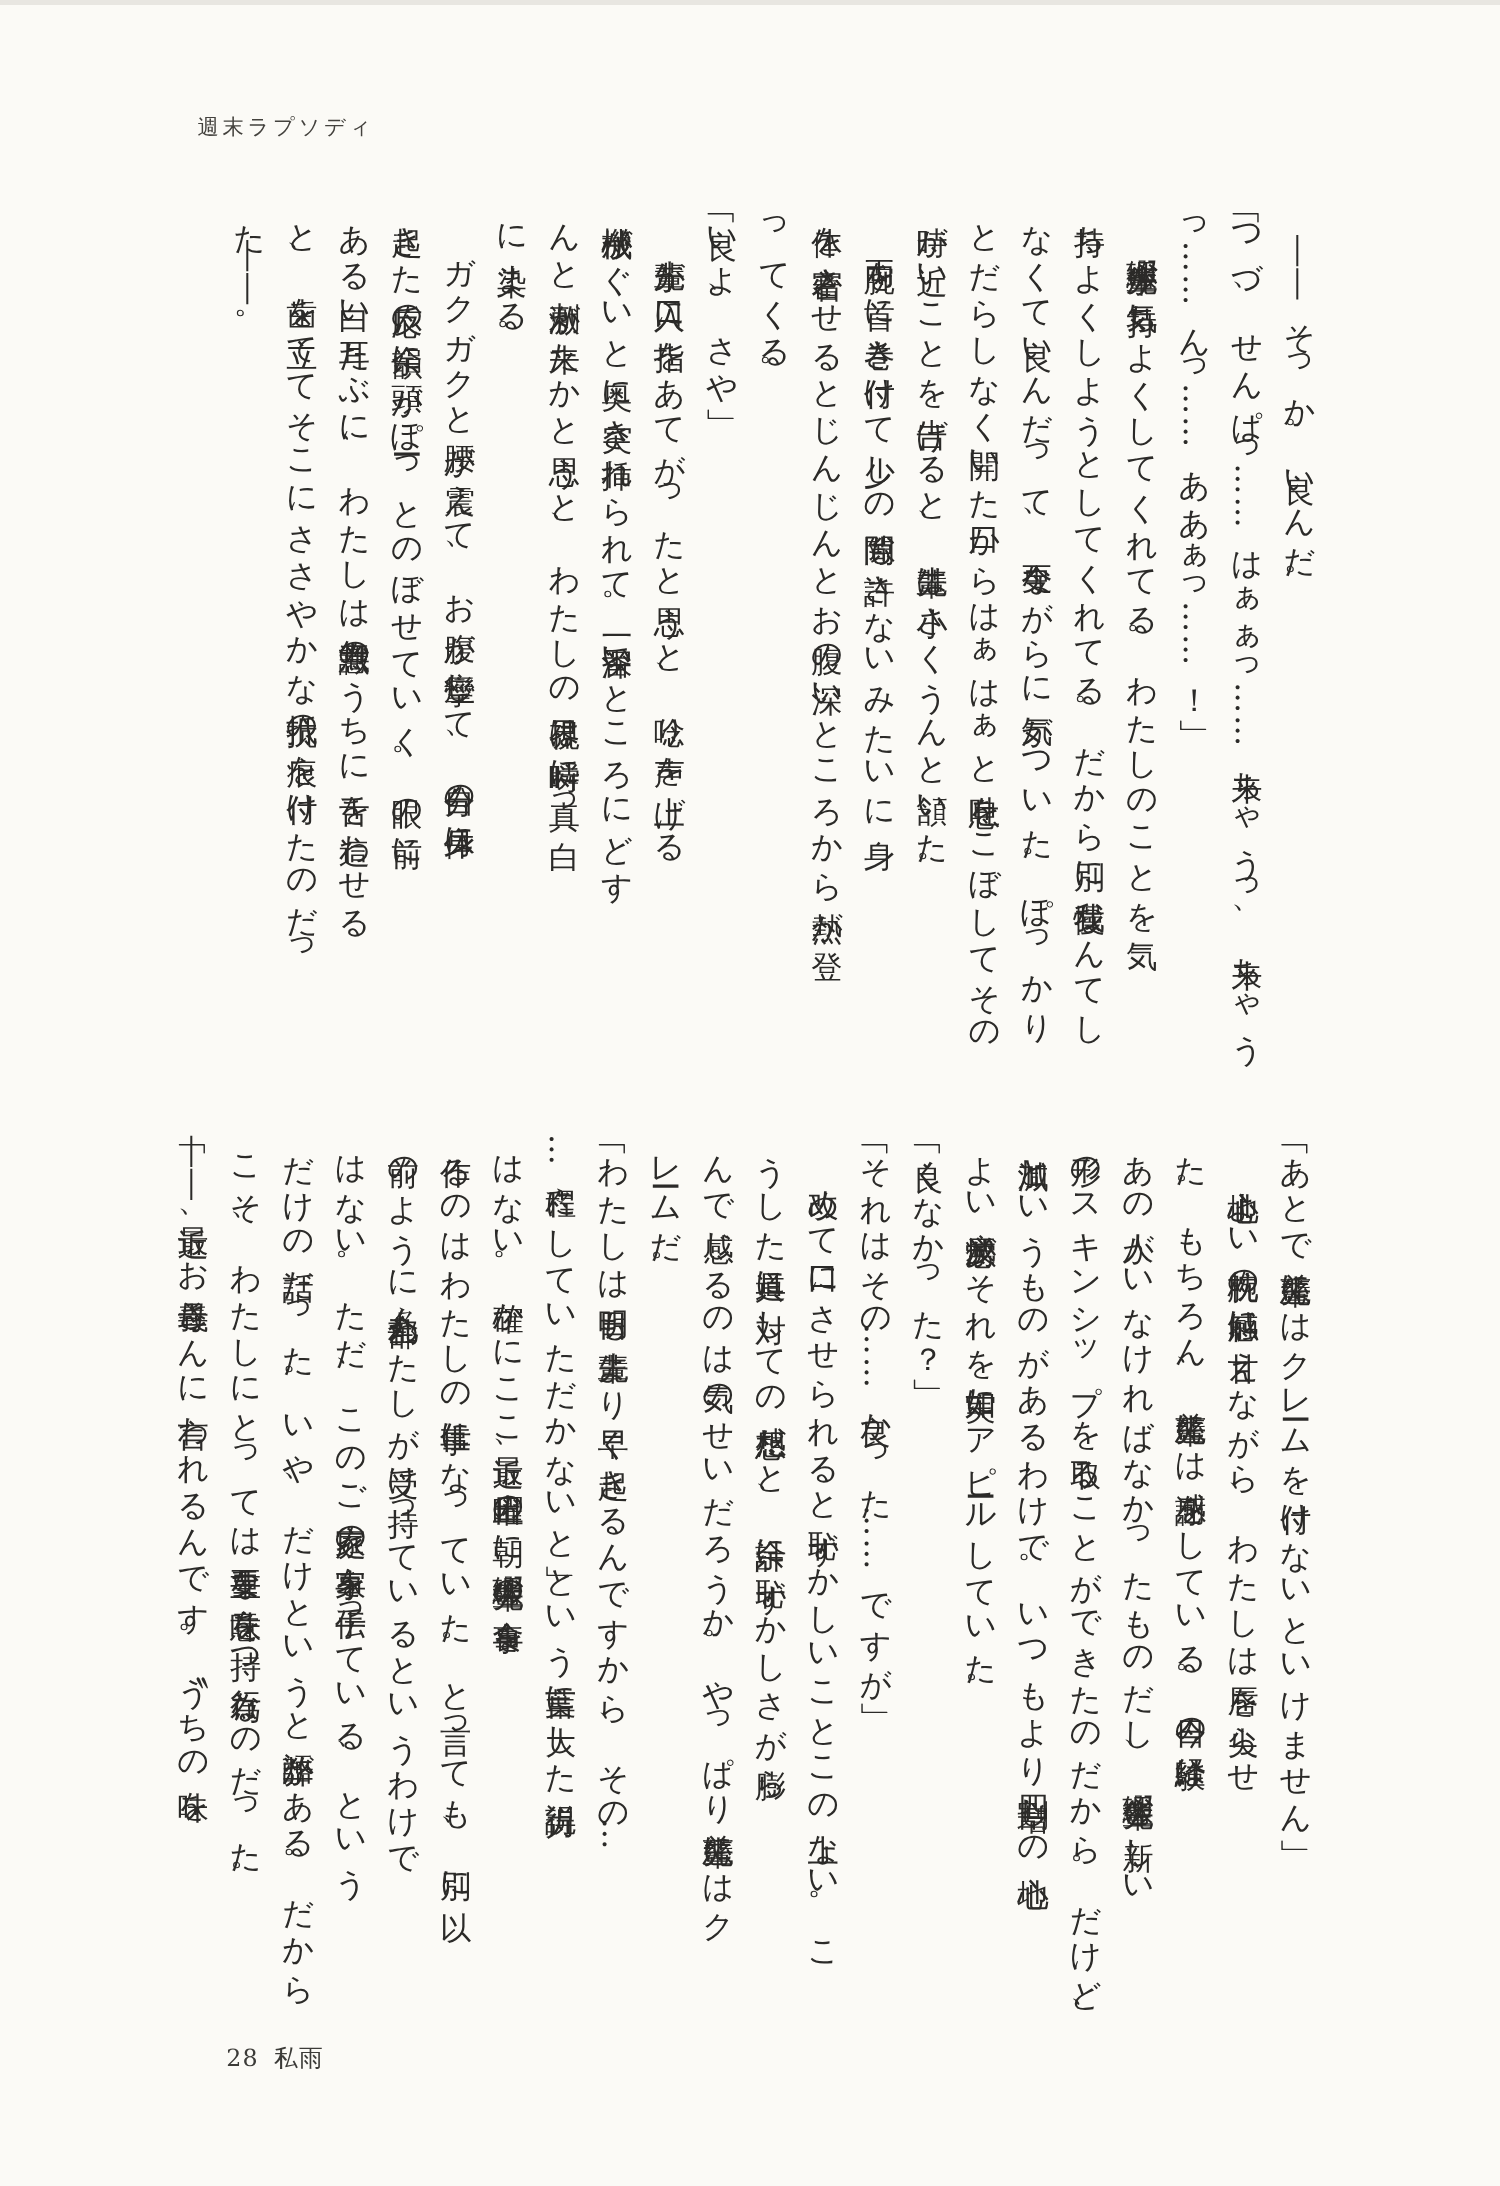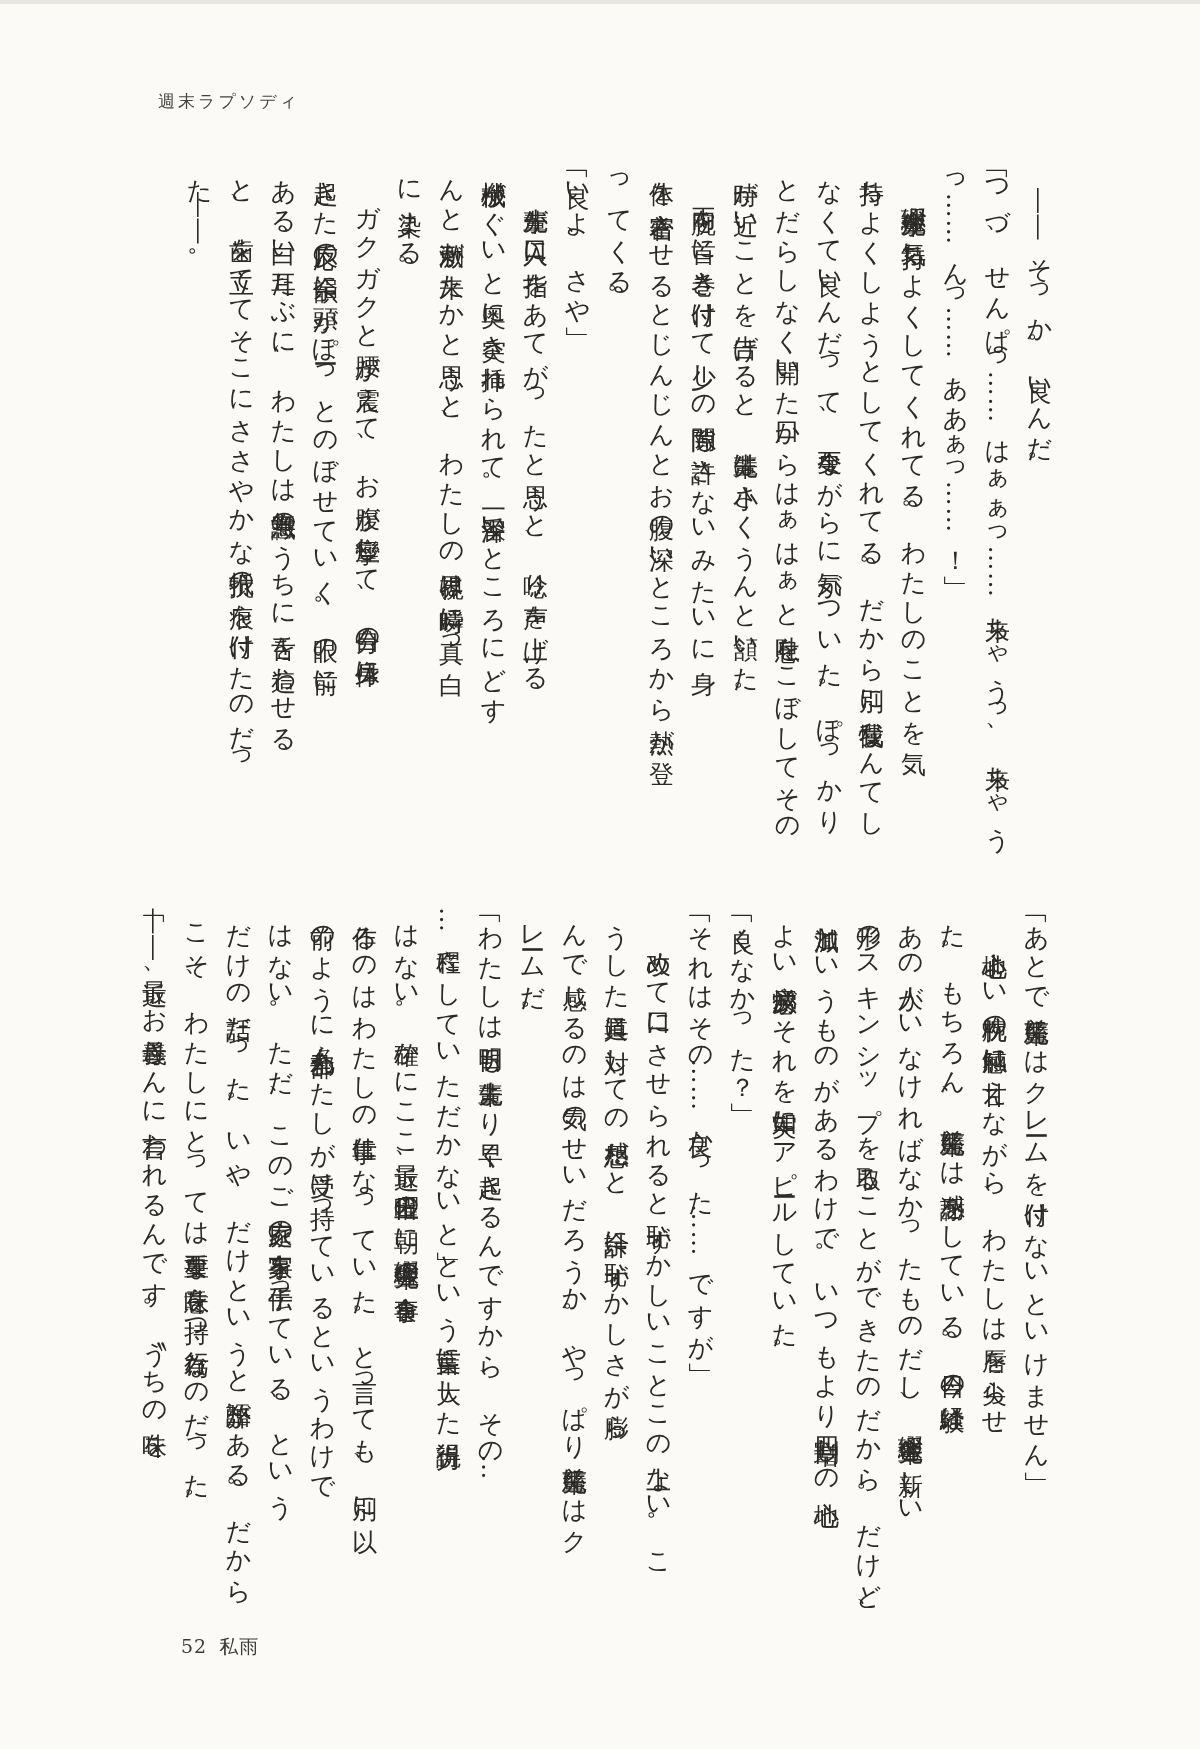--- a/index.html
+++ b/index.html
@@ -110,16 +110,16 @@
       <div class="text-column">はない。確かにここ最近、土曜日の朝に綴理先輩の食事を</div>
       <div class="text-column">作るのはわたしの仕事になっていた。と言っても、別に以</div>
       <div class="text-column">前のように丸々全部わたしが受け持っているというわけで</div>
       <div class="text-column">はない。ただ、このご家庭の家事を手伝っている、という</div>
       <div class="text-column">だけの話だった。いや、だけというと語弊がある。だから</div>
       <div class="text-column">こそ、わたしにとっては重要な意味を持つ行為なのだった。</div>
       <div class="text-column">「――最近、お義母さんに言われるんです。〝うちの味を</div>
     </div>
 
   <div class="page-footer">
-    <span class="page-number">52</span><span>私雨</span>
+    <span class="page-number">28</span><span>私雨</span>
   </div>
 
 </div>
 
 </body></html>

